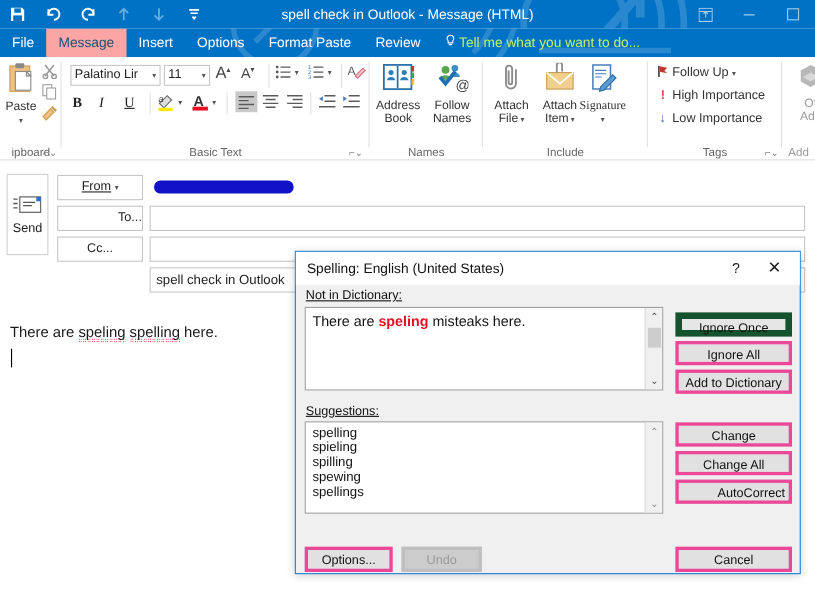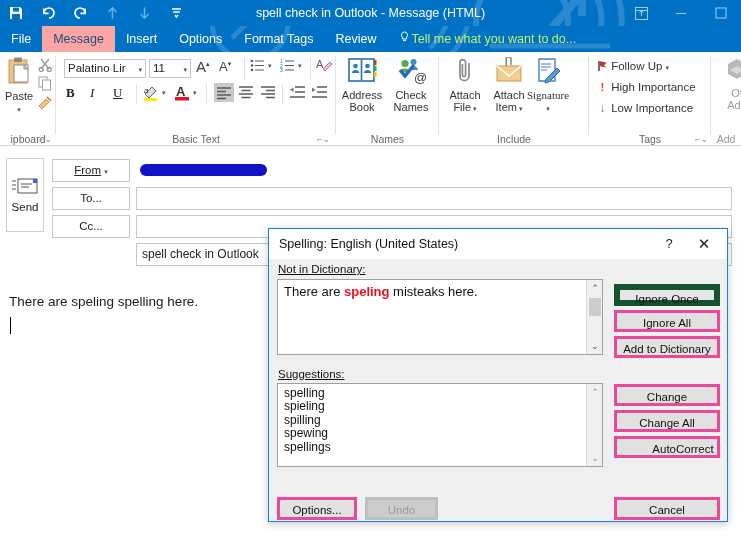--- a/index.html
+++ b/index.html
@@ -273,21 +273,21 @@
       <circle cx="95" cy="28" r="7"></circle>
       <path d="M240 -30 a62 62 0 0 1 0 92"></path>
       <path d="M258 -40 a80 80 0 0 1 0 112"></path>
       <path d="M300 60 L420 60"></path>
     </g>
   </svg>
   <div class="tab">File</div>
   <div class="tab active">Message</div>
   <div class="tab">Insert</div>
   <div class="tab">Options</div>
-  <div class="tab">Format Tags</div>
+  <div class="tab">Format Paste</div>
   <div class="tab">Review</div>
   <div class="tab tellme">
     <span class="tellme-bulb">
       <svg width="9" height="12" viewBox="0 0 9 12">
           <path d="M4.5 1 A3 3 0 0 1 6.6 6.2 L6.6 8 L2.4 8 L2.4 6.2 A3 3 0 0 1 4.5 1 Z" fill="none" stroke="#fff" stroke-width="1"></path>
           <path d="M3 9.6 L6 9.6" stroke="#fff" stroke-width="1"></path>
         </svg>
     </span><span>Tell me what you want to do...</span>
   </div>
 </div>
@@ -447,21 +447,21 @@
       <span class="glyph">
         <svg width="30" height="28" viewBox="0 0 30 28">
           <circle cx="9" cy="6.5" r="3.6" fill="#5ba84c"></circle>
             <path d="M3.6 15.5 a5.6 5.6 0 0 1 10.8 0 Z" fill="#5ba84c"></path>
           <circle cx="17.5" cy="5" r="3" fill="#3f8fc4"></circle>
             <path d="M12.8 13 a4.8 4.8 0 0 1 9.4 0 Z" fill="#3f8fc4"></path>
           <path d="M4 13 L9 19 L18 8" fill="none" stroke="#1f6fb5" stroke-width="3.4"></path>
           <text x="18" y="25" font-size="13" fill="#444" font-family="'Liberation Sans',sans-serif">@</text>
         </svg>
       </span>
-      <span>Check</span><br>
+      <span>Follow</span><br>
       <span>Names</span>
     </div>
     <div class="group-label">Names</div>
     <div class="group-sep" style="left:102px;"></div>
   </div>
 
   <div class="group" style="left:439px;width:150px;">
     <div class="bigbtn" style="left:4px;top:5px;width:44px;">
       <span class="glyph">
         <svg width="26" height="28" viewBox="0 0 26 28">
@@ -546,21 +546,21 @@
         <rect x="21" y="2" width="4" height="4" fill="#2a6fd0"></rect>
       </svg>
     </div>
     <div style="margin-top:4px;">Send</div>
   </div>
 
   <div class="fieldbtn" style="top:13px;">
     <span class="u">From</span>
     <span class="caret">▾</span>
   </div>
-  <div class="fieldbtn" style="top:41px;">
+  <div class="fieldbtn" style="top:41px;text-align:right;">
     <span>To...</span>
   </div>
   <div class="fieldbtn" style="top:69px;">
     <span>Cc...</span>
   </div>
   <div id="subject-label">Subject</div>
 
   <div class="fieldinput" style="top:41px;width:596px;"></div>
   <div class="fieldinput" style="top:69px;width:596px;"></div>
   <div class="fieldinput" style="top:97px;width:596px;">spell check in Outlook</div>

